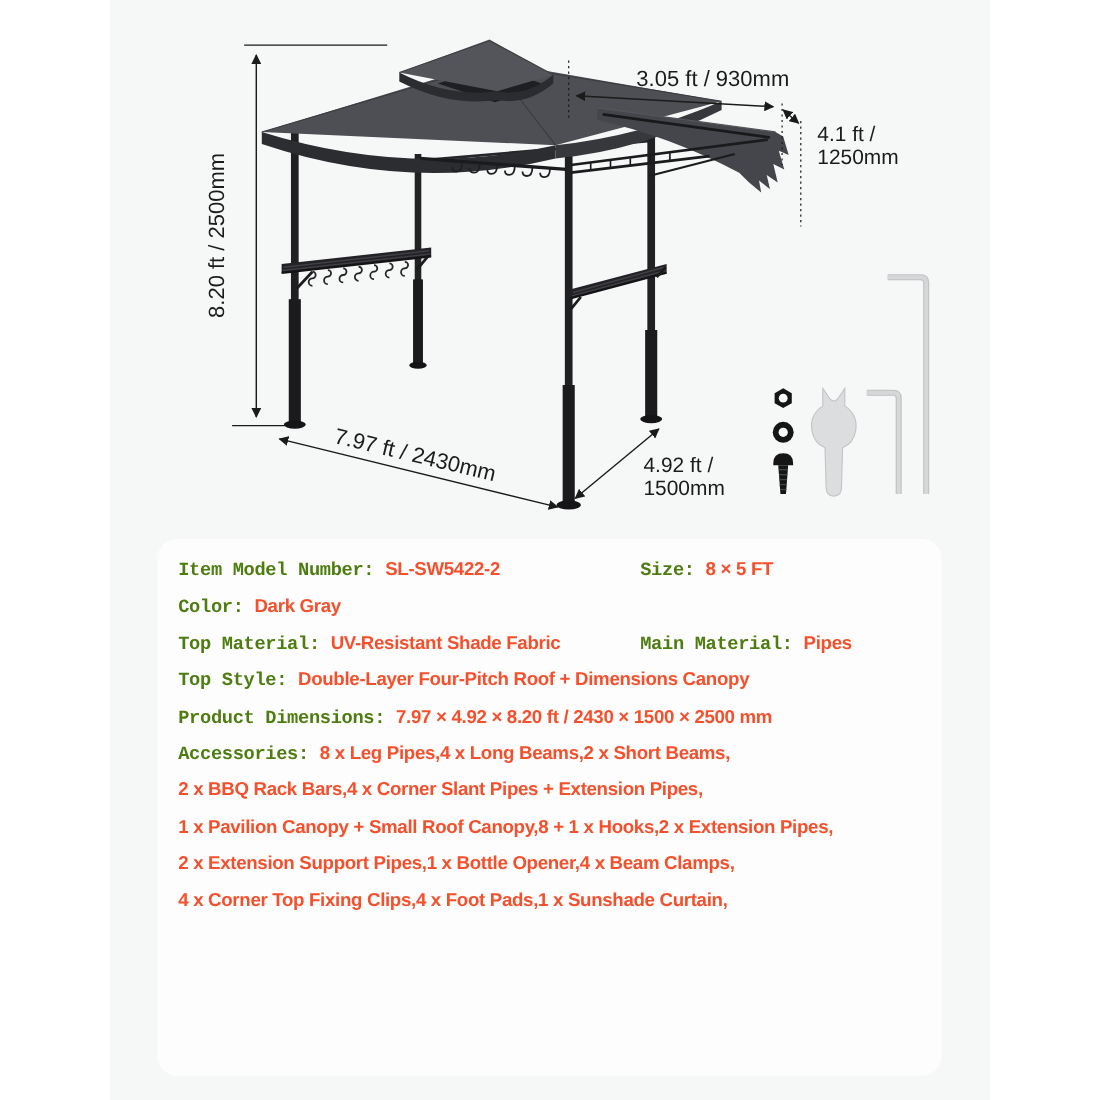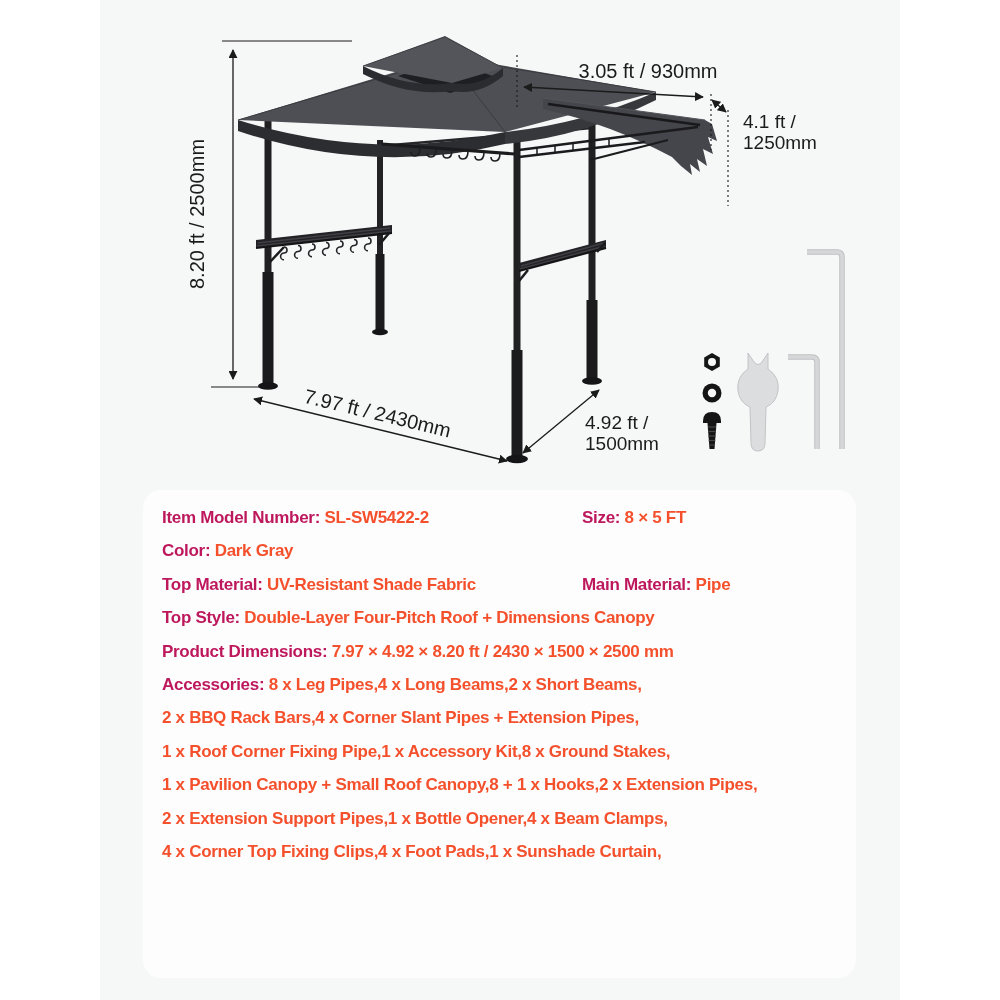--- a/index.html
+++ b/index.html
@@ -6,21 +6,21 @@
   .stage{position:relative;width:1000px;height:1000px;background:#ffffff;overflow:hidden;
          font-family:"Liberation Sans",sans-serif;}
   .bg-strip{position:absolute;left:100px;top:0;width:800px;height:1000px;background:#f6f7f7;}
   .diagram{position:absolute;left:0;top:0;width:1000px;height:490px;}
   .dim-text{font-family:"Liberation Sans",sans-serif;font-size:20px;fill:#1b1b1b;}
   .dim-text-sm{font-family:"Liberation Sans",sans-serif;font-size:19px;fill:#1b1b1b;}
   .panel{position:absolute;left:143px;top:490px;width:713px;height:488px;background:#fdfdfe;
          border-radius:18px;box-sizing:border-box;padding:11px 0 0 19px;}
   .spec-row{position:relative;height:33.4px;line-height:33.4px;font-size:17px;font-weight:600;
             letter-spacing:-0.3px;color:#1b1b1b;white-space:nowrap;}
-  .spec-row .lbl{color:#be185d;}
+  .spec-row .lbl{color:#4d7c0f;font-family:Liberation Mono, monospace;}
   .spec-row .val{color:var(--accent,#F4502C);}
   .spec-row .right{position:absolute;left:420px;top:0;text-align:center;}
 </style>
 </head>
 <body>
 
 <div class="stage">
   <div class="bg-strip"></div>
 
   <svg class="diagram" viewBox="0 0 1000 490">
@@ -187,24 +187,23 @@
         <path d="M807,252 L837,252 Q842,252 842,257 L842,449" stroke="#bfc0c2" stroke-width="5.5"></path>
         <path d="M807,252 L837,252 Q842,252 842,257 L842,449" stroke="#d6d7d9" stroke-width="3.5"></path>
       </g>
     </g>
   </svg>
 
   <div class="panel">
     <div>
         <div class="spec-row"><span class="lbl">Item Model Number: </span><span class="val">SL-SW5422-2</span><span class="right"><span class="lbl">Size: </span><span class="val">8 × 5 FT</span></span></div>
         <div class="spec-row"><span class="lbl">Color: </span><span class="val">Dark Gray</span></div>
-        <div class="spec-row"><span class="lbl">Top Material: </span><span class="val">UV-Resistant Shade Fabric</span><span class="right"><span class="lbl">Main Material: </span><span class="val">Pipe</span></span></div>
+        <div class="spec-row"><span class="lbl">Top Material: </span><span class="val">UV-Resistant Shade Fabric</span><span class="right"><span class="lbl">Main Material: </span><span class="val">Pipes</span></span></div>
         <div class="spec-row"><span class="lbl">Top Style: </span><span class="val">Double-Layer Four-Pitch Roof + Dimensions Canopy</span></div>
         <div class="spec-row"><span class="lbl">Product Dimensions: </span><span class="val">7.97 × 4.92 × 8.20 ft / 2430 × 1500 × 2500 mm</span></div>
         <div class="spec-row"><span class="lbl">Accessories: </span><span class="val">8 x Leg Pipes,4 x Long Beams,2 x Short Beams,</span></div>
         <div class="spec-row"><span class="val">2 x BBQ Rack Bars,4 x Corner Slant Pipes + Extension Pipes,</span></div>
-        <div class="spec-row"><span class="val">1 x Roof Corner Fixing Pipe,1 x Accessory Kit,8 x Ground Stakes,</span></div>
         <div class="spec-row"><span class="val">1 x Pavilion Canopy + Small Roof Canopy,8 + 1 x Hooks,2 x Extension Pipes,</span></div>
         <div class="spec-row"><span class="val">2 x Extension Support Pipes,1 x Bottle Opener,4 x Beam Clamps,</span></div>
         <div class="spec-row"><span class="val">4 x Corner Top Fixing Clips,4 x Foot Pads,1 x Sunshade Curtain,</span></div>
       </div>
   </div>
 </div>
 
 </body></html>

